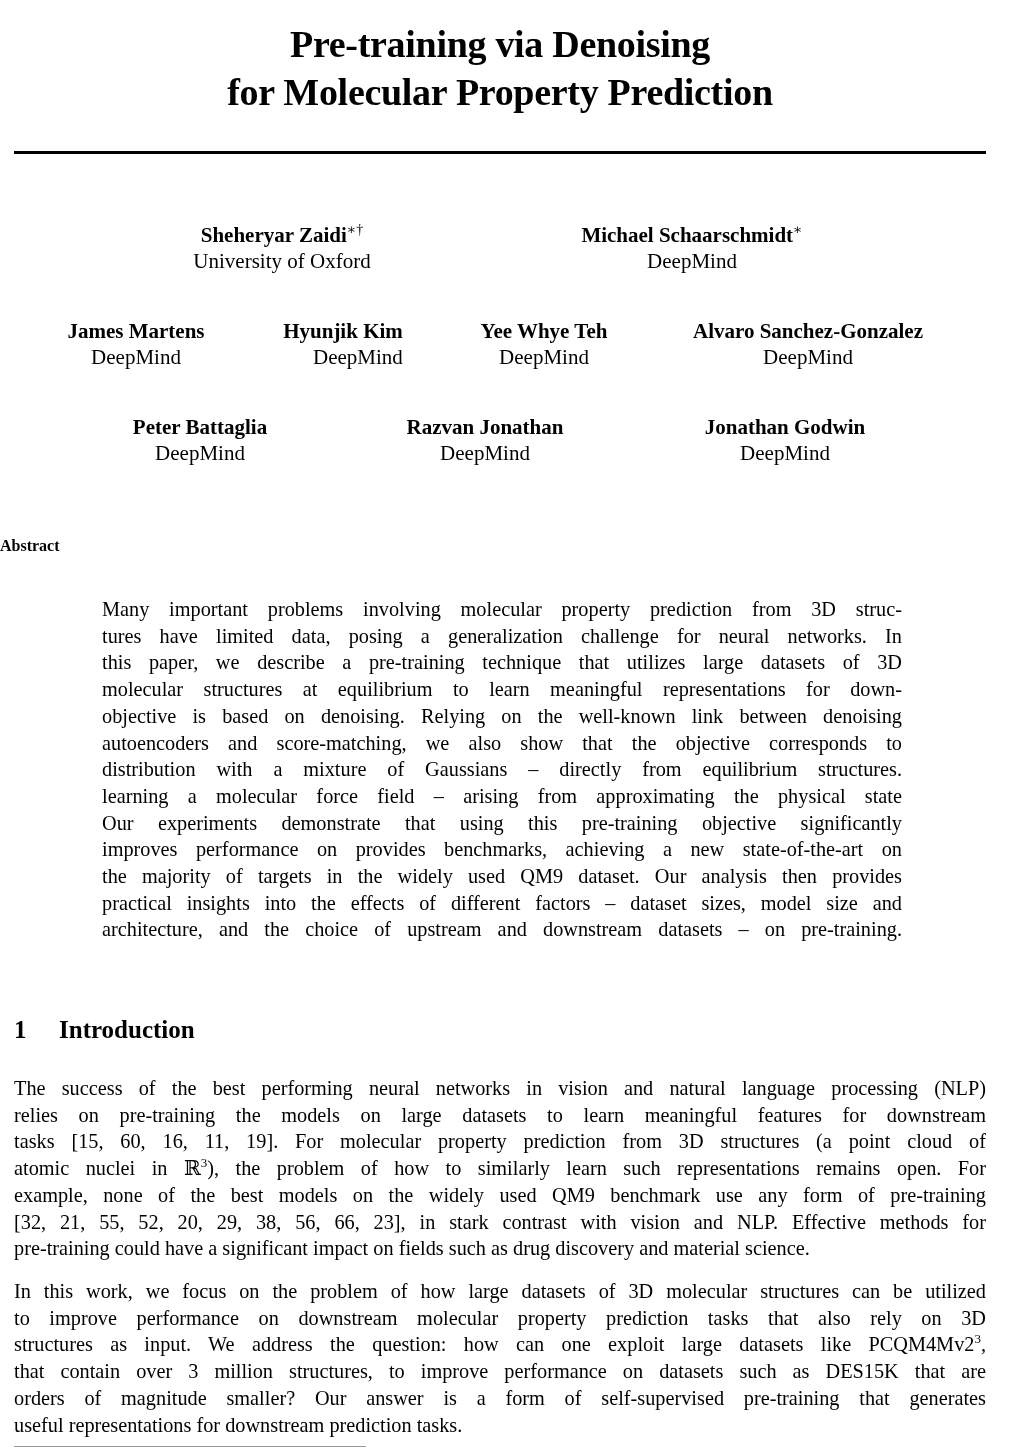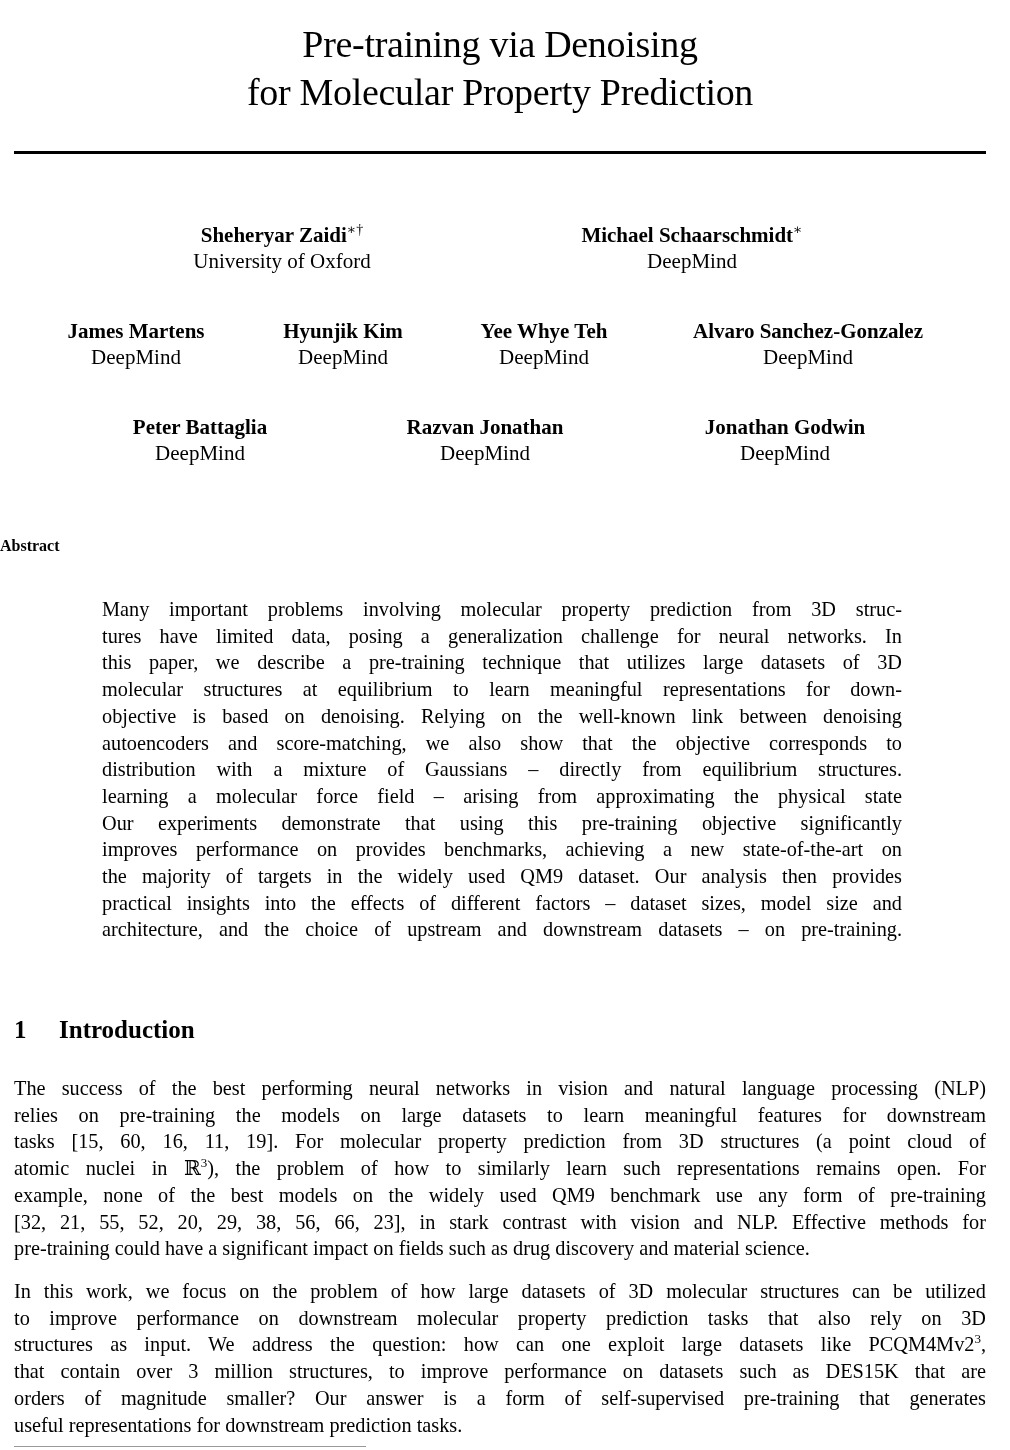--- a/index.html
+++ b/index.html
@@ -2,21 +2,21 @@
 <html><head>
 <meta charset="utf-8">
 <style>
   html, body { margin: 0; padding: 0; background: #ffffff; }
   body {
     width: 1010px; height: 1450px; overflow: hidden; position: relative;
     font-family: "Liberation Serif", "DejaVu Serif", serif; color: #000;
   }
   .title {
     position: absolute; left: 0; top: 20px; width: 1000px;
-    text-align: center; font-weight: normal; font-size: 38px; line-height: 48px;
+    text-align: center; font-weight: bold; font-size: 38px; line-height: 48px;
     letter-spacing: -0.3px;
   }
   .rule {
     position: absolute; left: 14px; top: 151px; width: 972px; height: 3px; background: #000;
   }
   .author {
     position: absolute; text-align: center; font-size: 21px; line-height: 26px;
     transform: translateX(-50%); white-space: nowrap;
   }
   .author .name { font-weight: bold; display: block; }
@@ -60,21 +60,21 @@
   <span class="aff">University of Oxford</span>
 </div>
 <div class="author" style="left:692px; top:222px;">
   <span class="name"><span>Michael Schaarschmidt</span><sup>∗</sup></span>
   <span class="aff">DeepMind</span>
 </div>
 <div class="author" style="left:136px; top:318px;">
   <span class="name">James Martens</span>
   <span class="aff">DeepMind</span>
 </div>
-<div class="author" style="left:343px; top:318px;">
+<div class="author" style="left:343px; top:318px;text-align:right;">
   <span class="name">Hyunjik Kim</span>
   <span class="aff">DeepMind</span>
 </div>
 <div class="author" style="left:544px; top:318px;">
   <span class="name">Yee Whye Teh</span>
   <span class="aff">DeepMind</span>
 </div>
 <div class="author" style="left:808px; top:318px;">
   <span class="name">Alvaro Sanchez-Gonzalez</span>
   <span class="aff">DeepMind</span>

